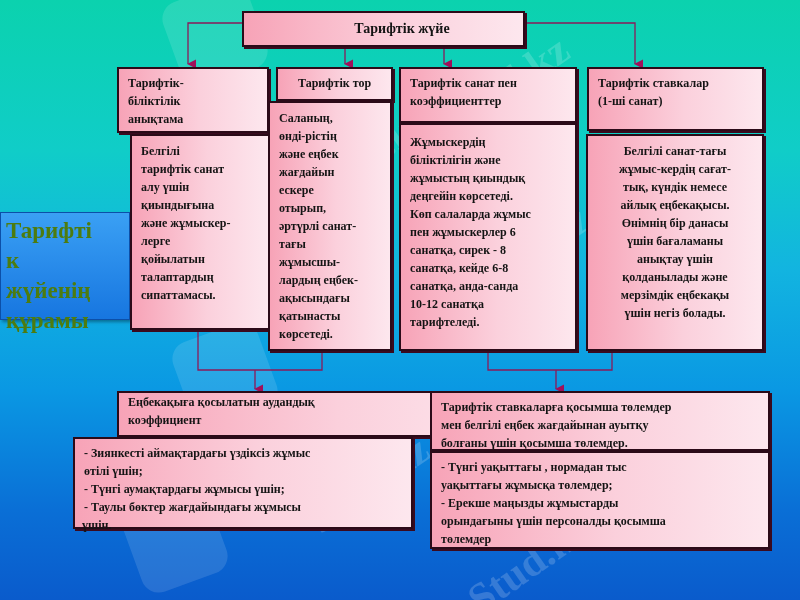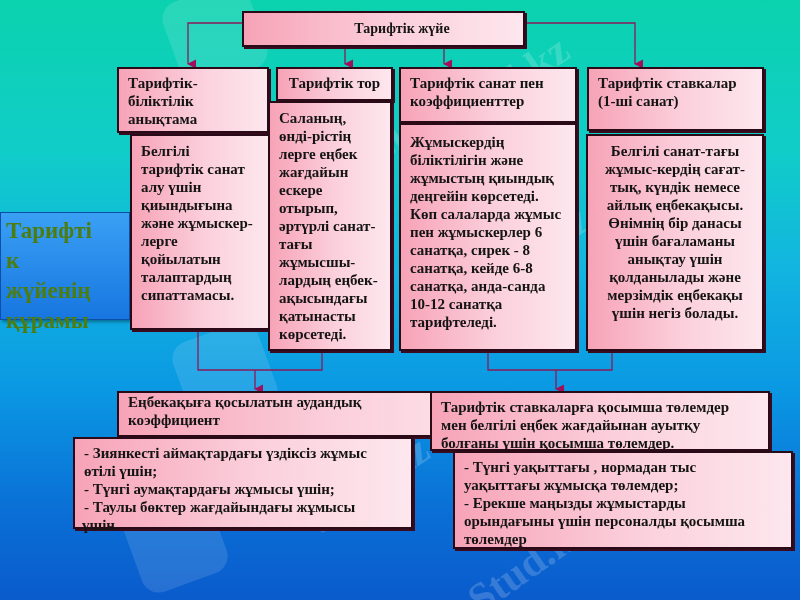--- a/index.html
+++ b/index.html
@@ -16,21 +16,21 @@
   .logo-mark {
     position:absolute; width:90px; height:90px; border-radius:18px;
     background:rgba(255,255,255,0.12); transform:rotate(-20deg);
     pointer-events:none;
   }
   .box {
     position:absolute; box-sizing:border-box;
     background: linear-gradient(90deg, #f7a3b7 0%, #fbd0dc 55%, #fde7ee 100%);
     border:2px solid #2b0a18;
     box-shadow: 2px 2px 0 #3a0a1e;
-    color:#141414; font-weight:bold; font-size:15px; line-height:18px;
+    color:#141414; font-weight:bold; font-size:12px; line-height:18px;
     padding:5px 9px;
   }
   .box.center { text-align:center; }
   .side-label {
     position:absolute; left:0; top:212px; width:130px; height:108px; box-sizing:border-box;
     background: linear-gradient(180deg, #3aa0f4 0%, #1776e0 100%);
     border:1px solid #0c4fa8; box-shadow: 2px 2px 3px rgba(0,0,0,0.35);
   }
   .side-text {
     position:absolute; left:6px; top:216px; width:150px;
@@ -103,21 +103,21 @@
   <div>талаптардың</div>
   <div>сипаттамасы.</div>
 </div>
 
 <div class="box center" style="left:276px;top:67px;width:117px;height:34px;">
   <div>Тарифтік тор</div>
 </div>
 <div class="box" style="left:268px;top:101px;width:124px;height:250px;padding-top:6px;">
   <div>Саланың,</div>
   <div>өнді-рістің</div>
-  <div>лерге еңбек</div>
+  <div>және еңбек</div>
   <div>жағдайын</div>
   <div>ескере</div>
   <div>отырып,</div>
   <div>әртүрлі санат-</div>
   <div>тағы</div>
   <div>жұмысшы-</div>
   <div>лардың еңбек-</div>
   <div>ақысындағы</div>
   <div>қатынасты</div>
   <div>көрсетеді.</div>
@@ -168,19 +168,19 @@
   <div>-  Түнгі аумақтардағы жұмысы үшін;</div>
   <div>-  Таулы бөктер жағдайындағы жұмысы</div>
   <div style="margin-left:-2px;">үшін.</div>
 </div>
 
 <div class="box" style="left:430px;top:391px;width:340px;height:60px;overflow:hidden;">
   <div>Тарифтік ставкаларға қосымша төлемдер</div>
   <div>мен белгілі еңбек жағдайынан ауытқу</div>
   <div>болғаны үшін қосымша төлемдер.</div>
 </div>
-<div class="box" style="left:430px;top:451px;width:340px;height:98px;padding-top:5px;margin-left:23px;">
+<div class="box" style="left:430px;top:451px;width:340px;height:98px;padding-top:5px;">
   <div>-  Түнгі уақыттағы , нормадан тыс</div>
   <div>уақыттағы жұмысқа  төлемдер;</div>
   <div>-  Ерекше маңызды жұмыстарды</div>
   <div>орындағыны үшін персоналды қосымша</div>
   <div>төлемдер</div>
 </div>
 
 </body></html>

